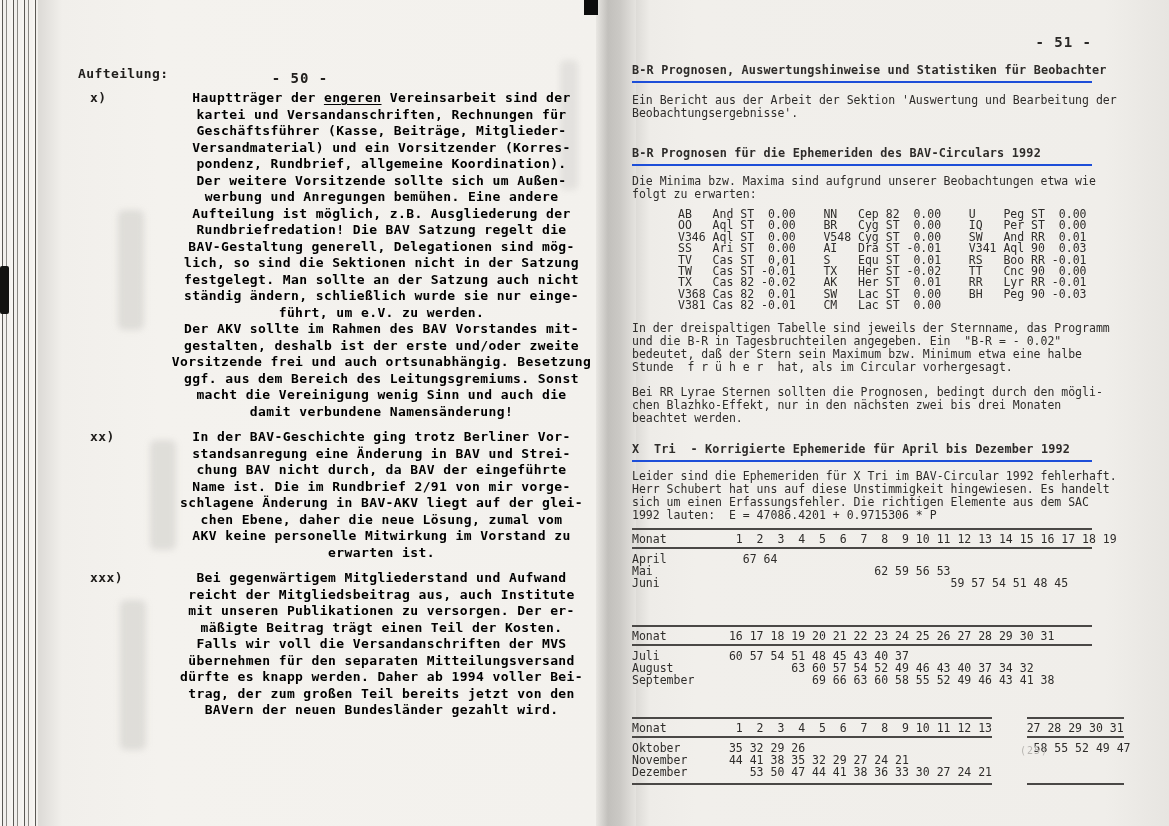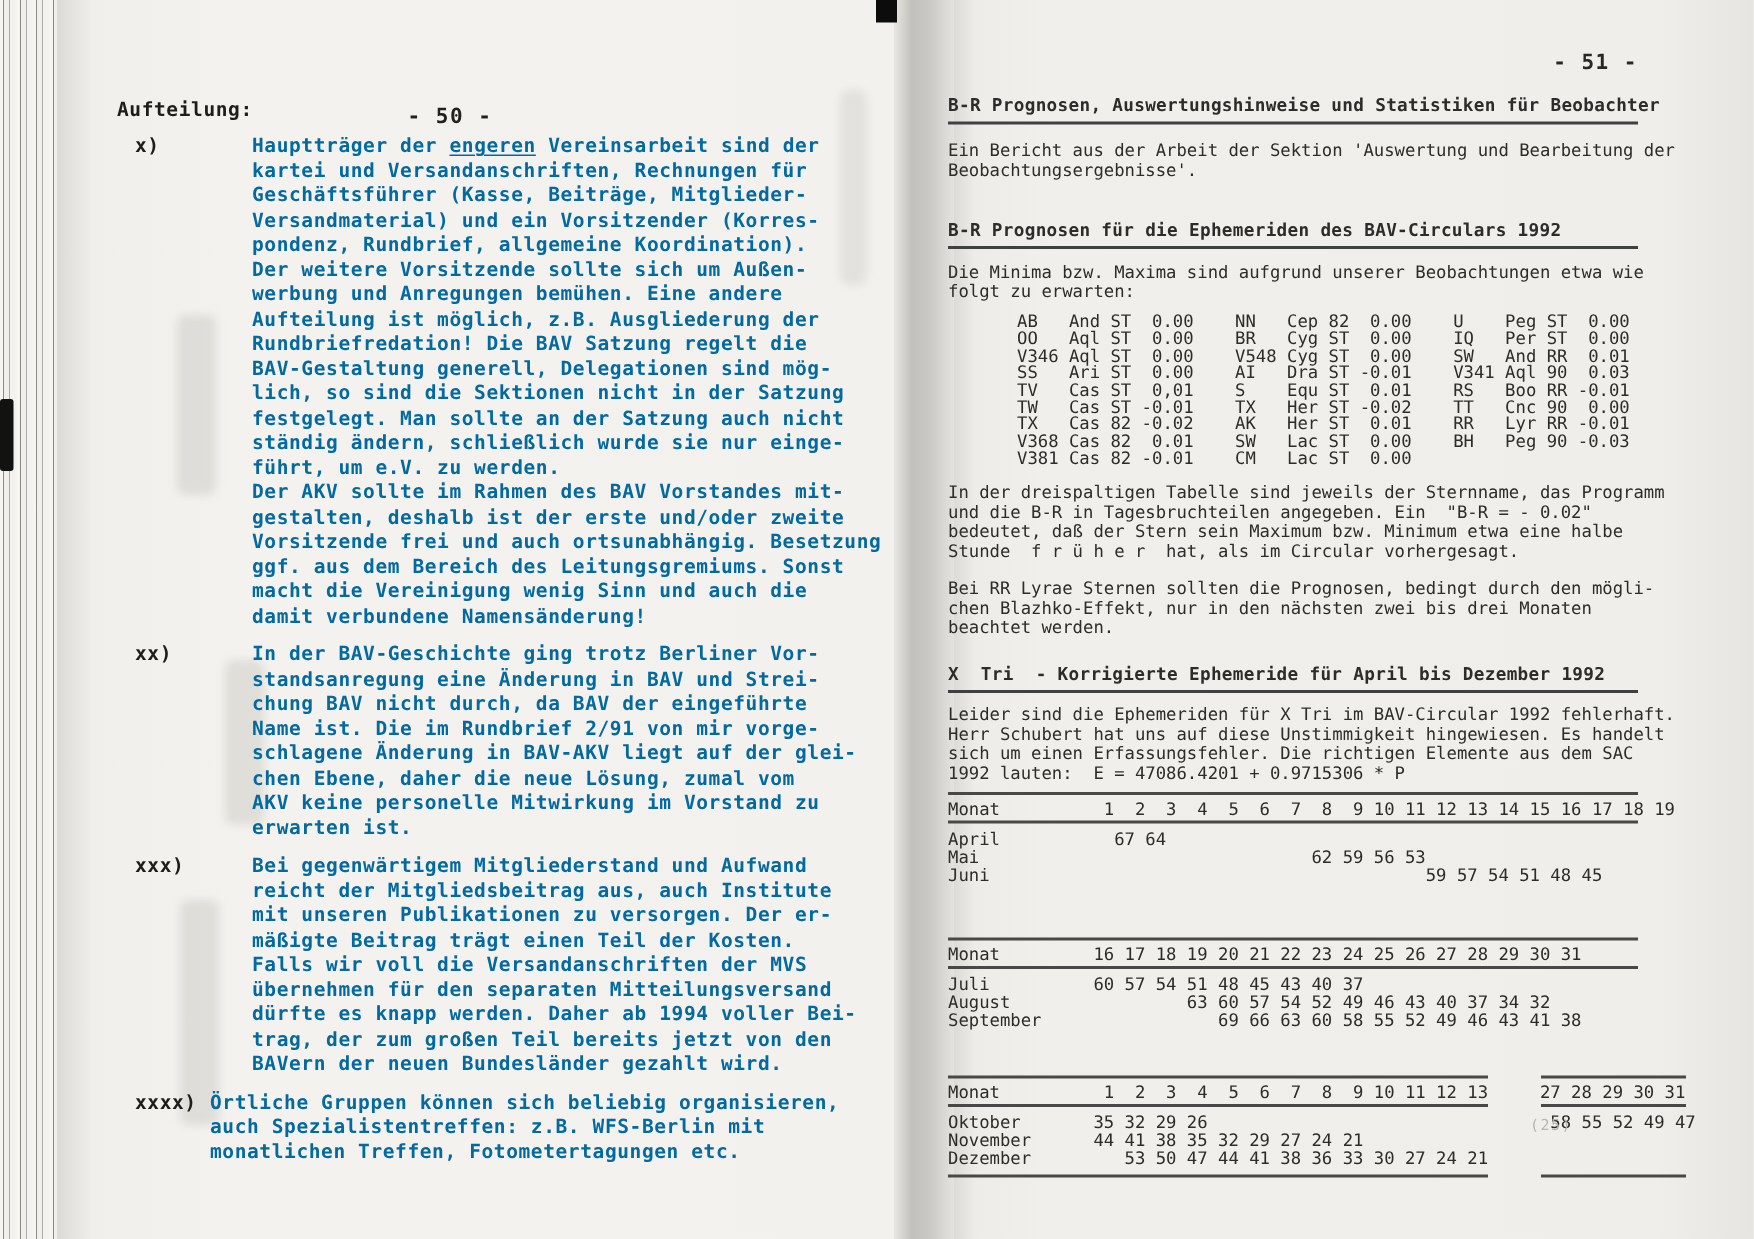--- a/index.html
+++ b/index.html
@@ -42,30 +42,30 @@
   .lp-pageno{position:absolute;left:90px;top:42px;width:420px;text-align:center;
     font-size:14px;font-weight:700;letter-spacing:1px;color:#23211f;margin-top:28px;}
   .lp-heading{position:absolute;left:78px;top:66px;font-size:13px;font-weight:700;
     letter-spacing:.4px;color:#1f1d1b;}
   .lp-notes{position:absolute;left:90px;top:90px;width:505px;}
   .note{display:flex;margin-bottom:9px;}
   .note .marker{width:78px;flex:none;font-size:13px;font-weight:700;color:#1f1d1b;
     letter-spacing:.4px;line-height:16.5px;}
   .note.narrow .marker{width:50px;}
   .note .note-body{flex:1;}
-  .tline{font-size:13px;font-weight:700;color:#0369a1;letter-spacing:.4px;
-    line-height:16.5px;white-space:pre;}
+  .tline{font-size:13px;font-weight:700;color:#000000;letter-spacing:.4px;
+    line-height:16.5px;white-space:pre;text-align:center;}
   .u-word{text-decoration:underline;text-underline-offset:2px;}
 
   
   .rp-content{position:absolute;left:632px;top:34px;width:510px;color:#2e2c2a;}
   .rp-pageno{width:460px;text-align:right;font-size:14px;font-weight:700;
     letter-spacing:1px;color:#2a2826;}
   .rp-h{font-size:11.8px;font-weight:700;letter-spacing:.2px;white-space:pre;
-    border-bottom:2px solid #404040;width:460px;padding-bottom:4px;}
+    border-bottom:2px solid #1d4ed8;width:460px;padding-bottom:4px;}
   .h1{margin-top:13px;}
   .h2{margin-top:26px;}
   .h3{margin-top:17px;}
   .para{margin-top:10px;}
   .para .pre-line{font-size:11.5px;line-height:13px;white-space:pre;color:#2e2c2a;}
   .p1{margin-top:11px;}
   .p2{margin-top:9px;}
   .p3{margin-top:10px;}
   .p4{margin-top:12px;}
   .p5{margin-top:8px;}
@@ -163,30 +163,20 @@
           <div class="tline">mäßigte Beitrag trägt einen Teil der Kosten.</div>
           <div class="tline">Falls wir voll die Versandanschriften der MVS</div>
           <div class="tline">übernehmen für den separaten Mitteilungsversand</div>
           <div class="tline">dürfte es knapp werden. Daher ab 1994 voller Bei-</div>
           <div class="tline">trag, der zum großen Teil bereits jetzt von den</div>
           <div class="tline">BAVern der neuen Bundesländer gezahlt wird.</div>
         </div>
     </div>
   </div>
 
-  <div class="note narrow">
-    <div class="marker">xxxx)</div>
-    <div class="note-body">
-      <div>
-          <div class="tline">Örtliche Gruppen können sich beliebig organisieren,</div>
-          <div class="tline">auch Spezialistentreffen: z.B. WFS-Berlin mit</div>
-          <div class="tline">monatlichen Treffen, Fotometertagungen etc.</div>
-        </div>
-    </div>
-  </div>
 
 </div>
 
 <div class="rp-content">
 
   <div class="rp-pageno">- 51 -</div>
 
   <div class="rp-h h1">B-R Prognosen, Auswertungshinweise und Statistiken für Beobachter</div>
 
   <div class="para p1">

